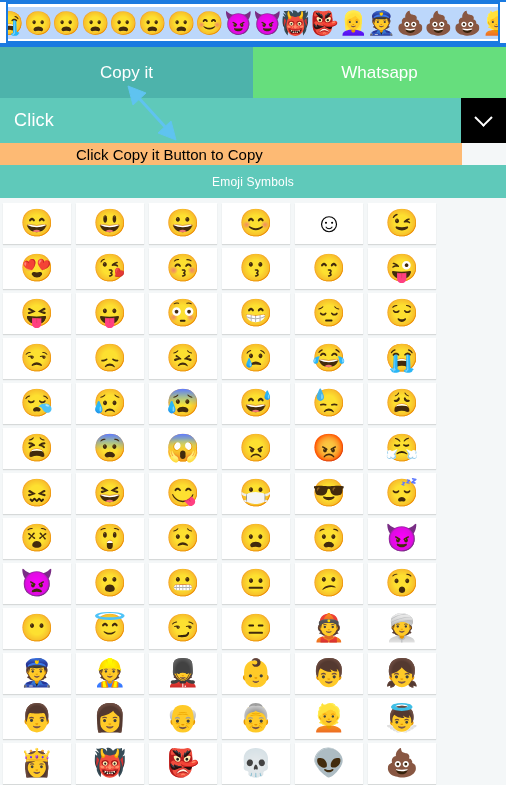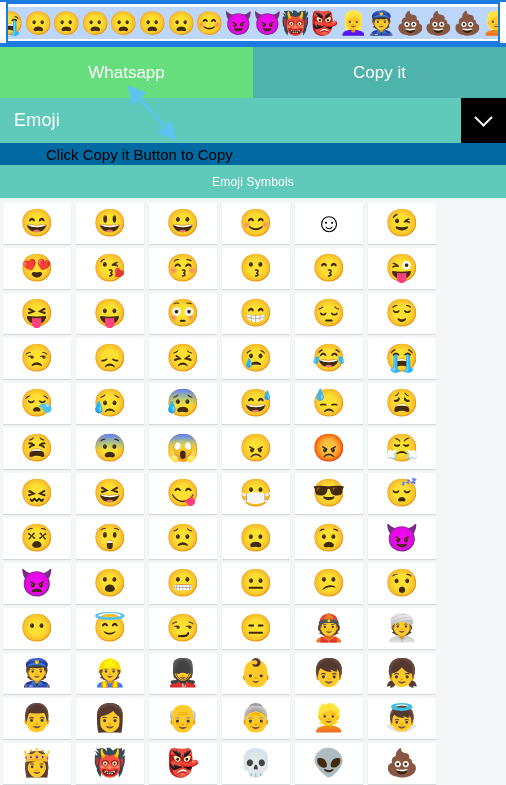--- a/index.html
+++ b/index.html
@@ -116,26 +116,26 @@
     display: block;
     width: 11px;
     height: 11px;
     border-right: 2px solid #ffffff;
     border-bottom: 2px solid #ffffff;
     transform: rotate(45deg) translate(-2px,-2px);
   }
 
   
   .hint {
-    width: 506px;
+    width: 462px;
     height: 22px;
-    background: #0369a1;
-    display: flex;
-    align-items: center;
-    padding-left: 46px;
+    background: #fdba74;
+    display: flex;
+    align-items: center;
+    padding-left: 76px;
     box-sizing: border-box;
     font-size: 15px;
     color: #000000;
   }
 
   
   .section-header {
     width: 506px;
     height: 33px;
     background: #5fc9ba;
@@ -186,30 +186,30 @@
 
 <div class="app">
 
   <div class="input-wrap">
     <div class="input-box">
       <span class="emoji-text">😭😦😦😦😦😦😦😊😈😈👹👺👱‍♀️👮💩💩💩👱</span>
     </div>
   </div>
 
   <div class="tabs">
+    <div class="tab tab-copy">
+      <span>Copy it</span>
+    </div>
     <div class="tab tab-whatsapp">
       <span>Whatsapp</span>
     </div>
-    <div class="tab tab-copy">
-      <span>Copy it</span>
-    </div>
   </div>
 
   <div class="home-bar">
-    <span class="home-label">Emoji</span>
+    <span class="home-label">Click</span>
     <div class="dropdown-btn">
       <span class="chev"></span>
     </div>
   </div>
 
   <div class="hint">
     <span>Click Copy it Button to Copy</span>
   </div>
 
   <div class="section-header">

